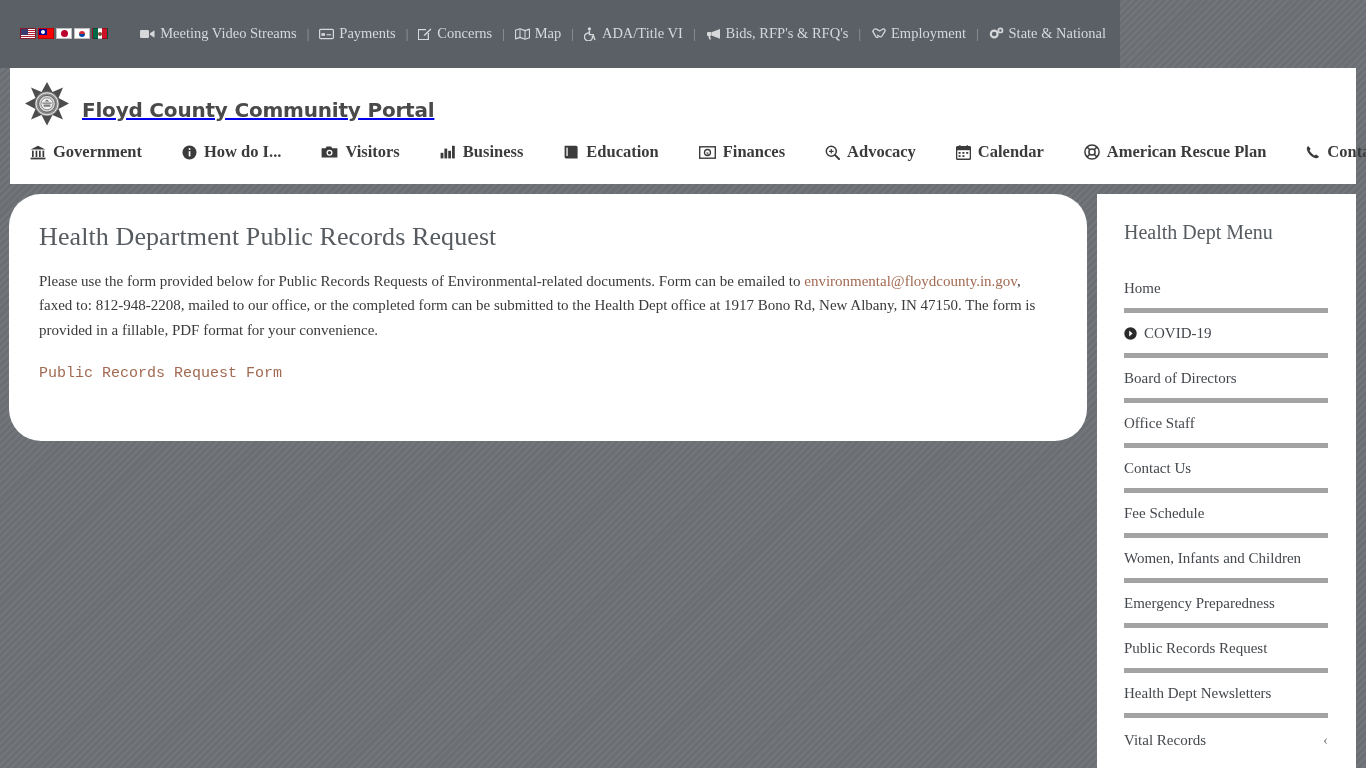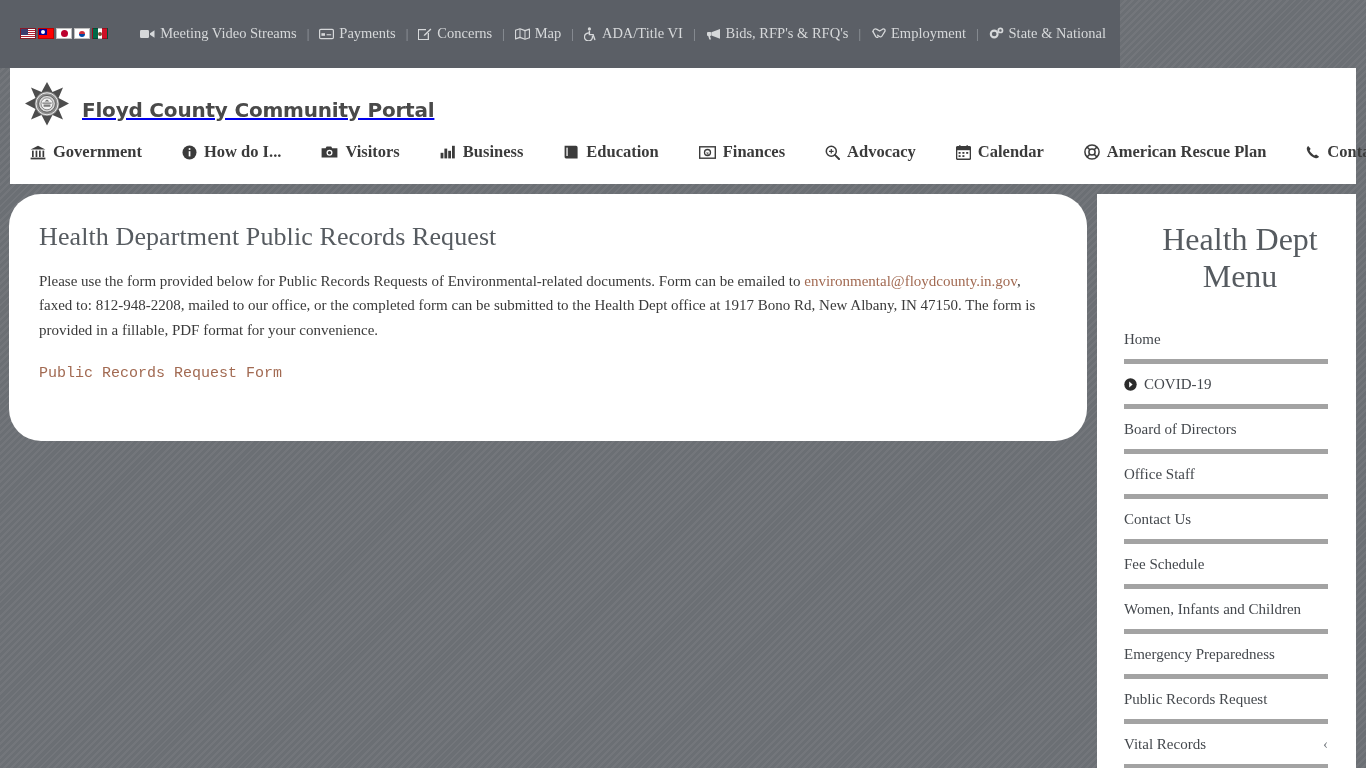--- a/index.html
+++ b/index.html
@@ -194,23 +194,22 @@
     position: absolute;
     left: 1097px; top: 194px;
     width: 259px; height: 574px;
     background: #ffffff;
   }
   .sidebar-title {
     margin: 0;
     padding: 27px 0 0 27px;
     font-family: "Liberation Serif", serif;
     font-weight: normal;
-    font-size: 32px;
+    font-size: 20px;
     color: #565b60;
-    text-align: center;
   }
   .sb-list {
     list-style: none;
     margin: 24px 0 0 0;
     padding: 0 28px 0 27px;
   }
   .sb-item {
     display: flex;
     align-items: center;
     height: 45px;
@@ -531,22 +530,22 @@
 
     <li class="sb-item">
       <span class="sb-label">Emergency Preparedness</span>
     </li>
 
     <li class="sb-item">
       <span class="sb-label">Public Records Request</span>
     </li>
 
     <li class="sb-item">
+      <span class="sb-label">Health Dept Newsletters</span>
+    </li>
+
+    <li class="sb-item">
       <span class="sb-label">Vital Records</span>
       <span class="sb-chevron">‹</span>
     </li>
 
-    <li class="sb-item">
-      <span class="sb-label">Health Dept Newsletters</span>
-    </li>
-
   </ul>
 </aside>
 
 </body></html>

